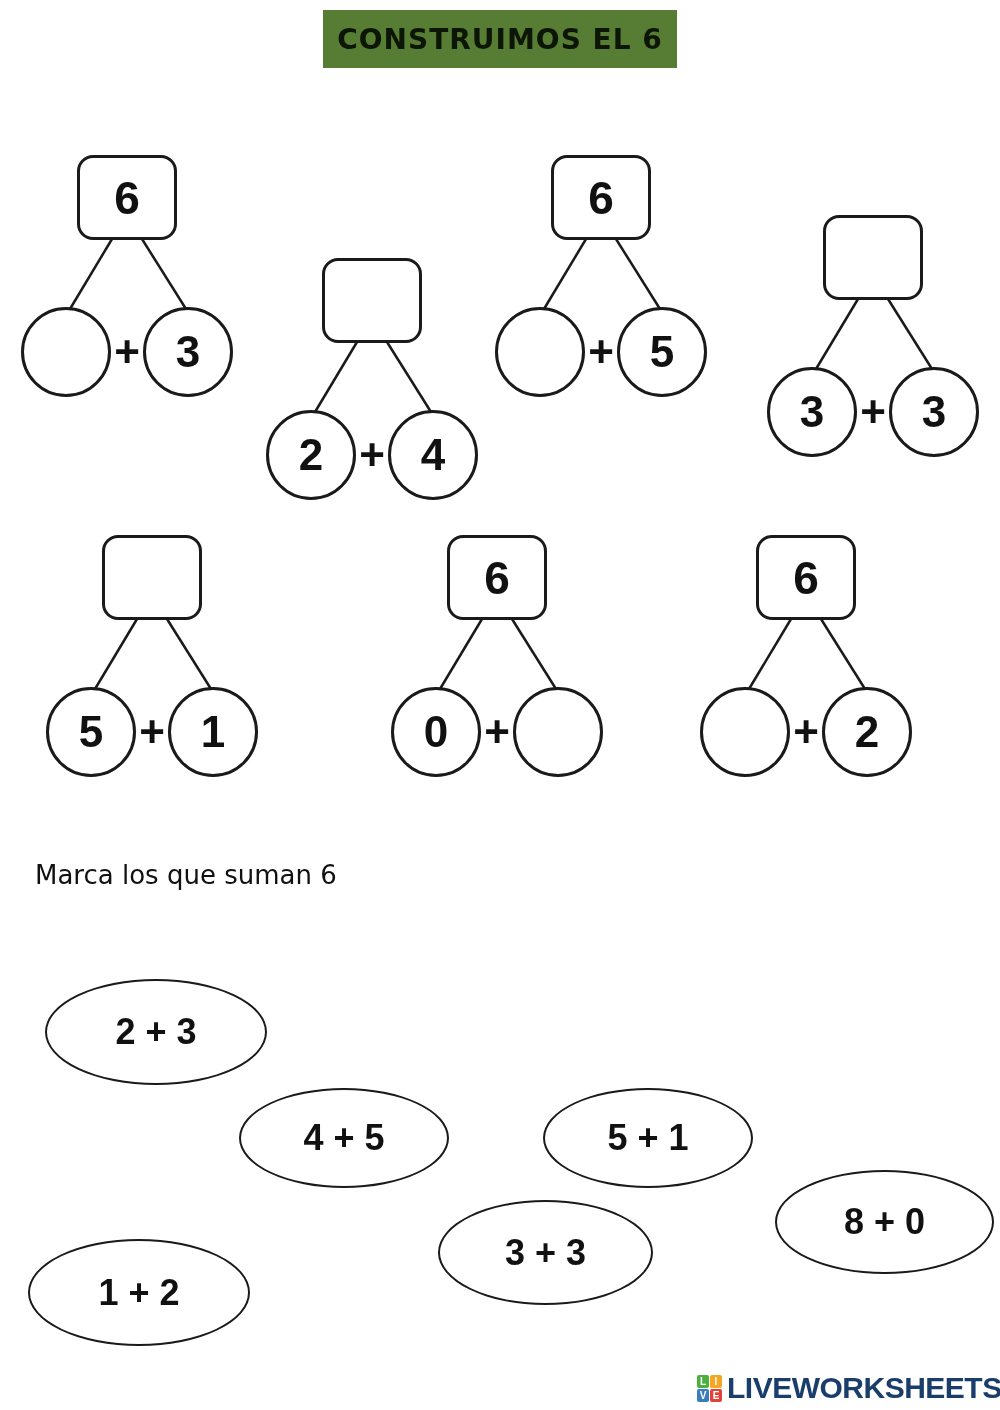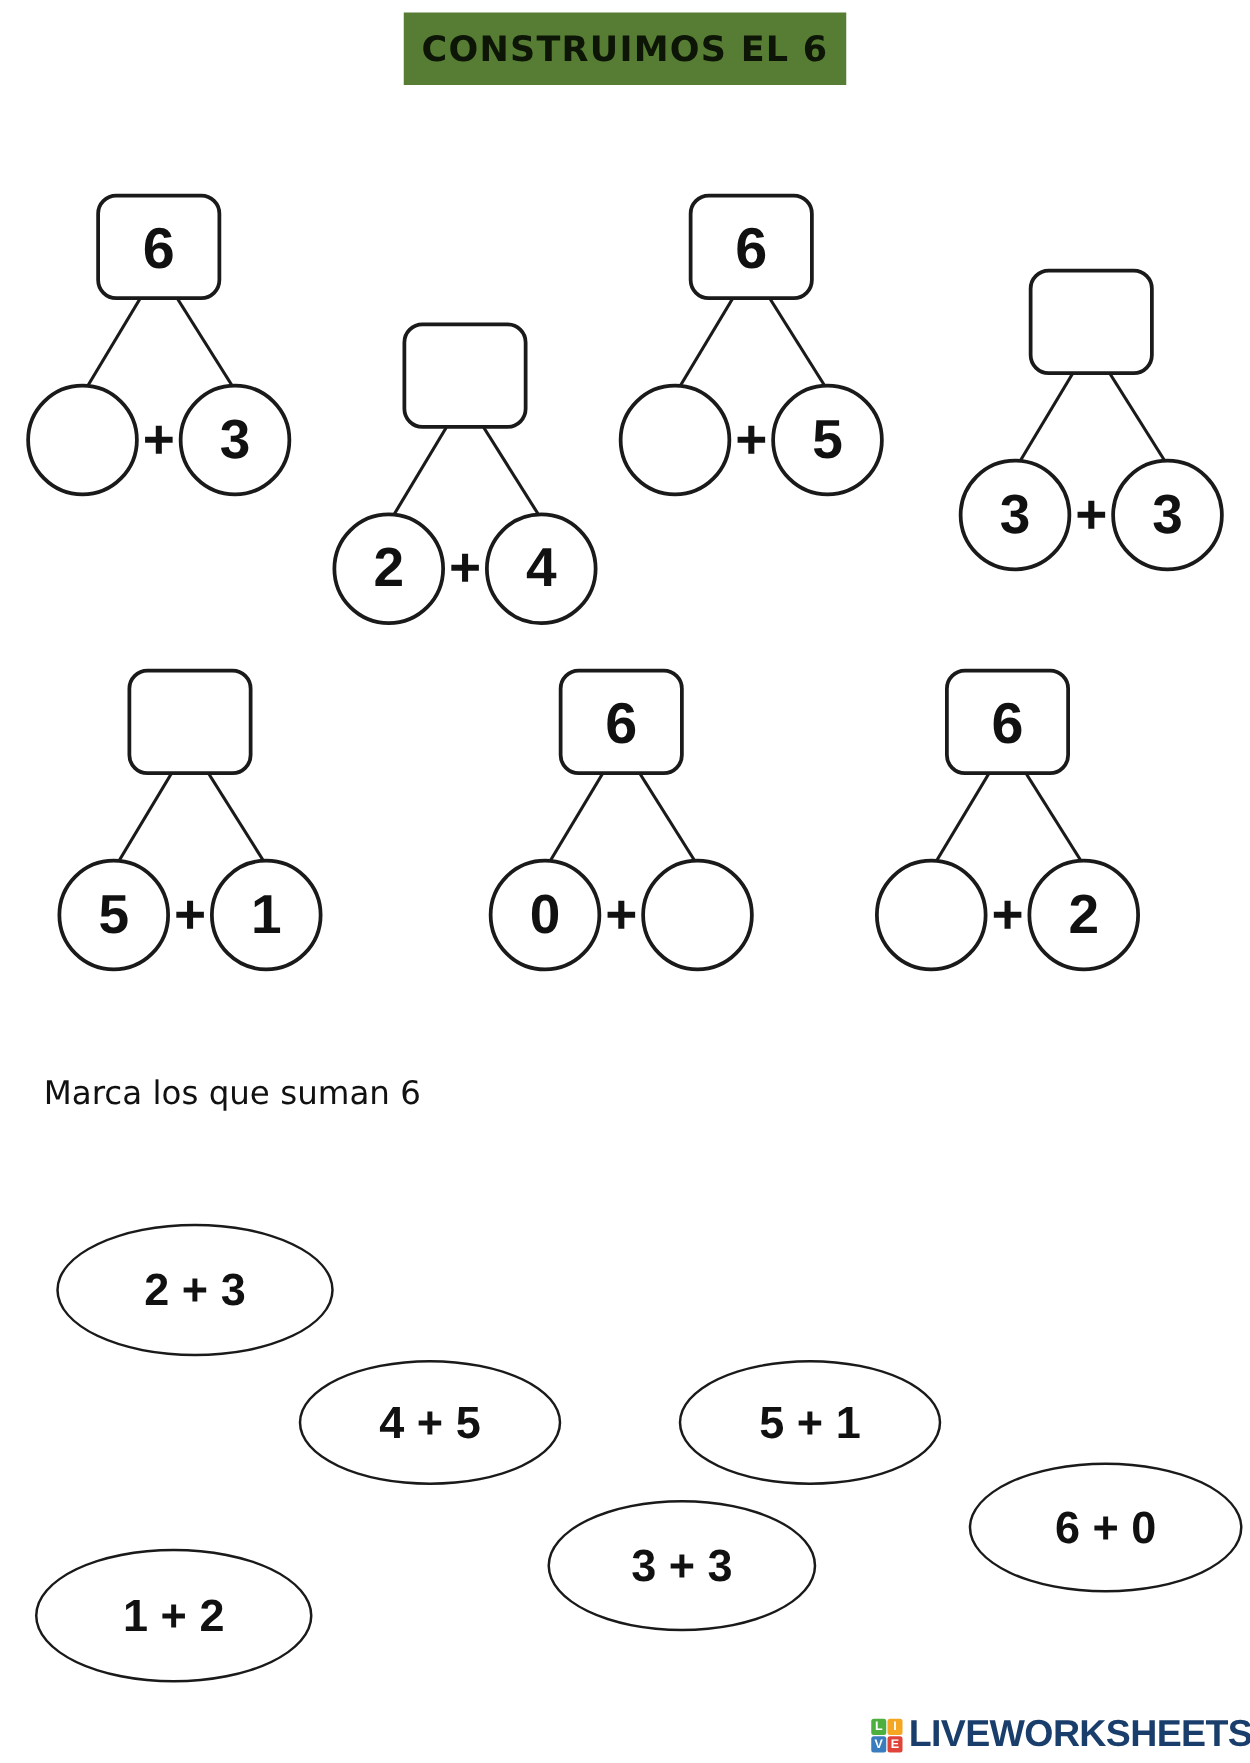--- a/index.html
+++ b/index.html
@@ -150,21 +150,21 @@
     <div class="part right">2</div>
   </div>
 
   <div class="instruction">Marca los que suman 6</div>
 
   <div class="oval" style="left:45px;  top:979px;  width:222px; height:106px;">2 + 3</div>
   <div class="oval" style="left:239px; top:1088px; width:210px; height:100px;">4 + 5</div>
   <div class="oval" style="left:543px; top:1088px; width:210px; height:100px;">5 + 1</div>
   <div class="oval" style="left:28px;  top:1239px; width:222px; height:107px;">1 + 2</div>
   <div class="oval" style="left:438px; top:1200px; width:215px; height:105px;">3 + 3</div>
-  <div class="oval" style="left:775px; top:1170px; width:219px; height:104px;">6 + 0</div>
+  <div class="oval" style="left:775px; top:1170px; width:219px; height:104px;">8 + 0</div>
 
   <div class="footer">
     <div class="logo-grid">
       <span class="logo-cell" style="background-color: rgb(76, 175, 62);">L</span>
       <span class="logo-cell" style="background-color: rgb(245, 166, 35);">I</span>
       <span class="logo-cell" style="background-color: rgb(58, 125, 191);">V</span>
       <span class="logo-cell" style="background-color: rgb(224, 68, 56);">E</span>
     </div>
     <span class="brand" style="color: rgb(26, 62, 107);">LIVEWORKSHEETS</span>
   </div>

